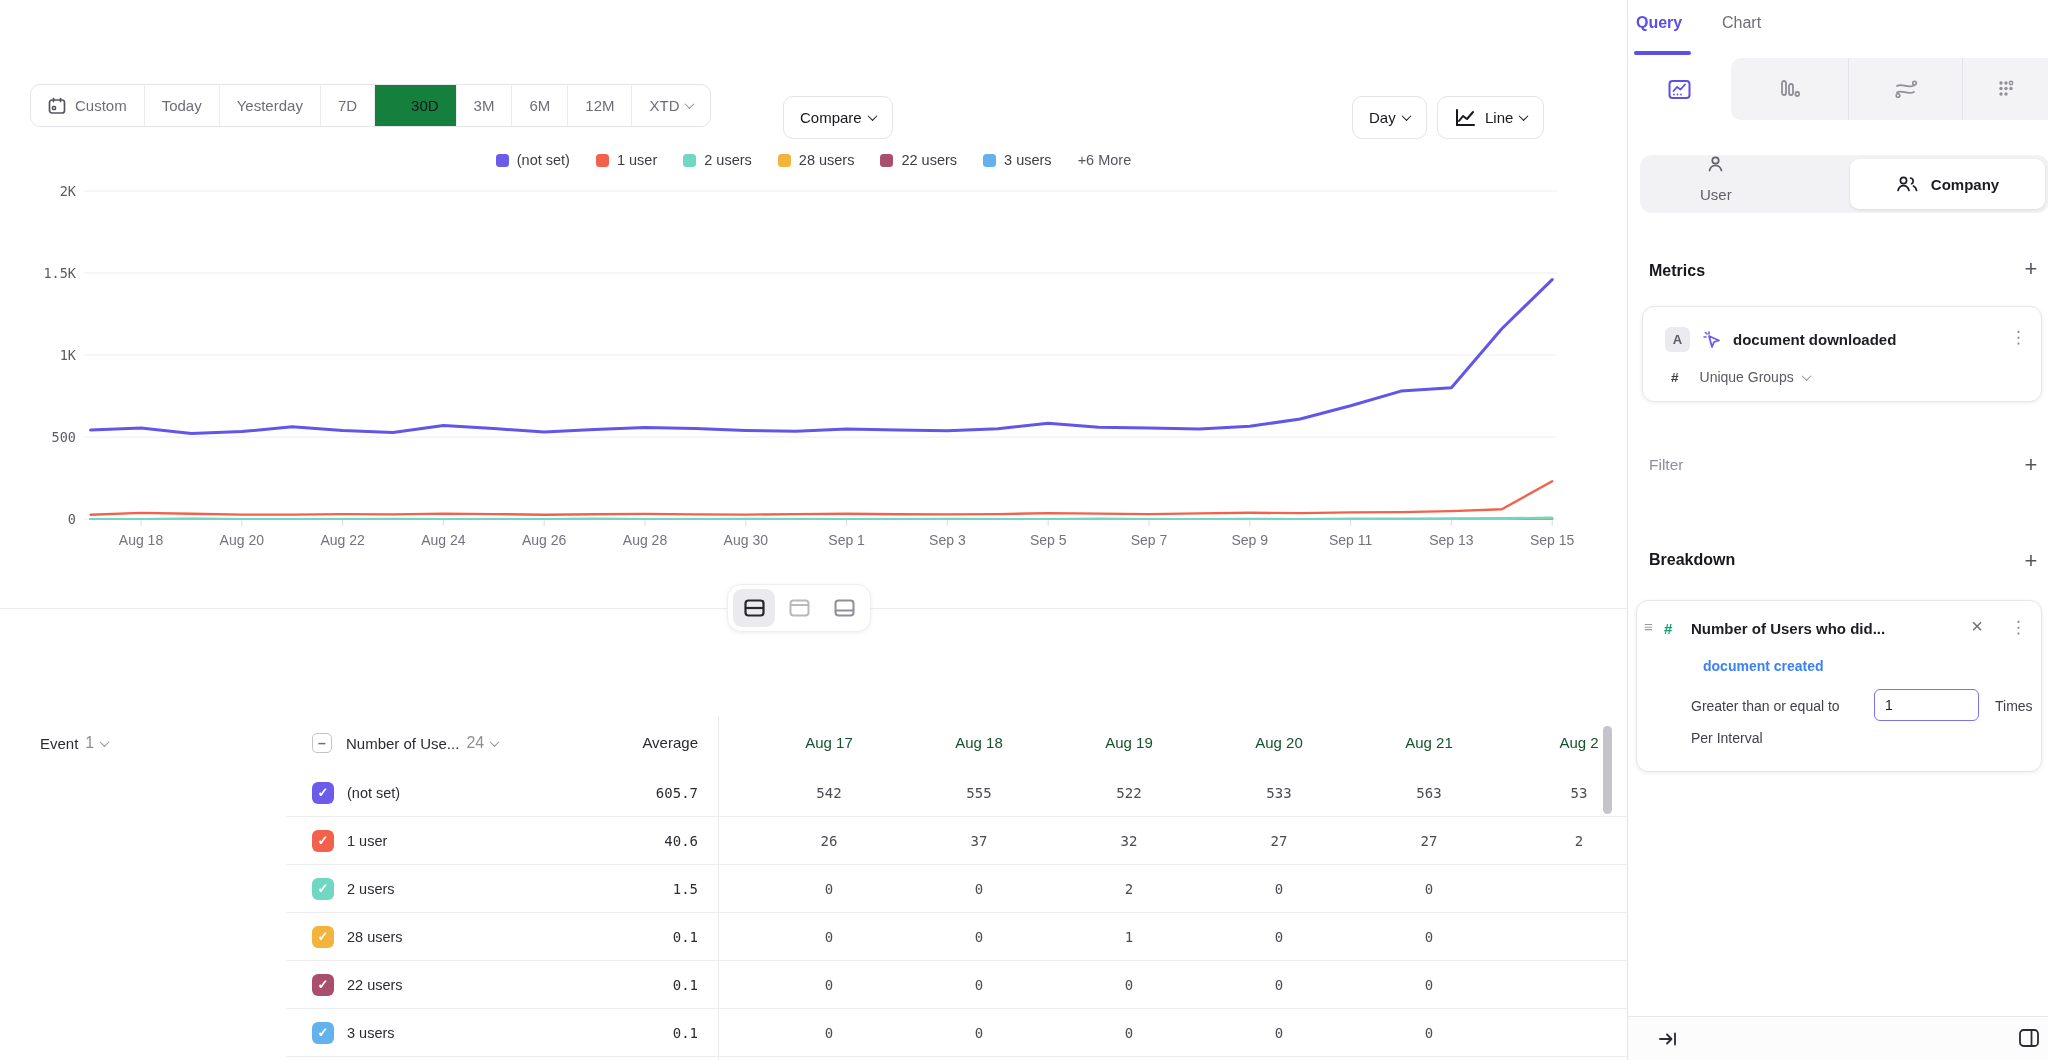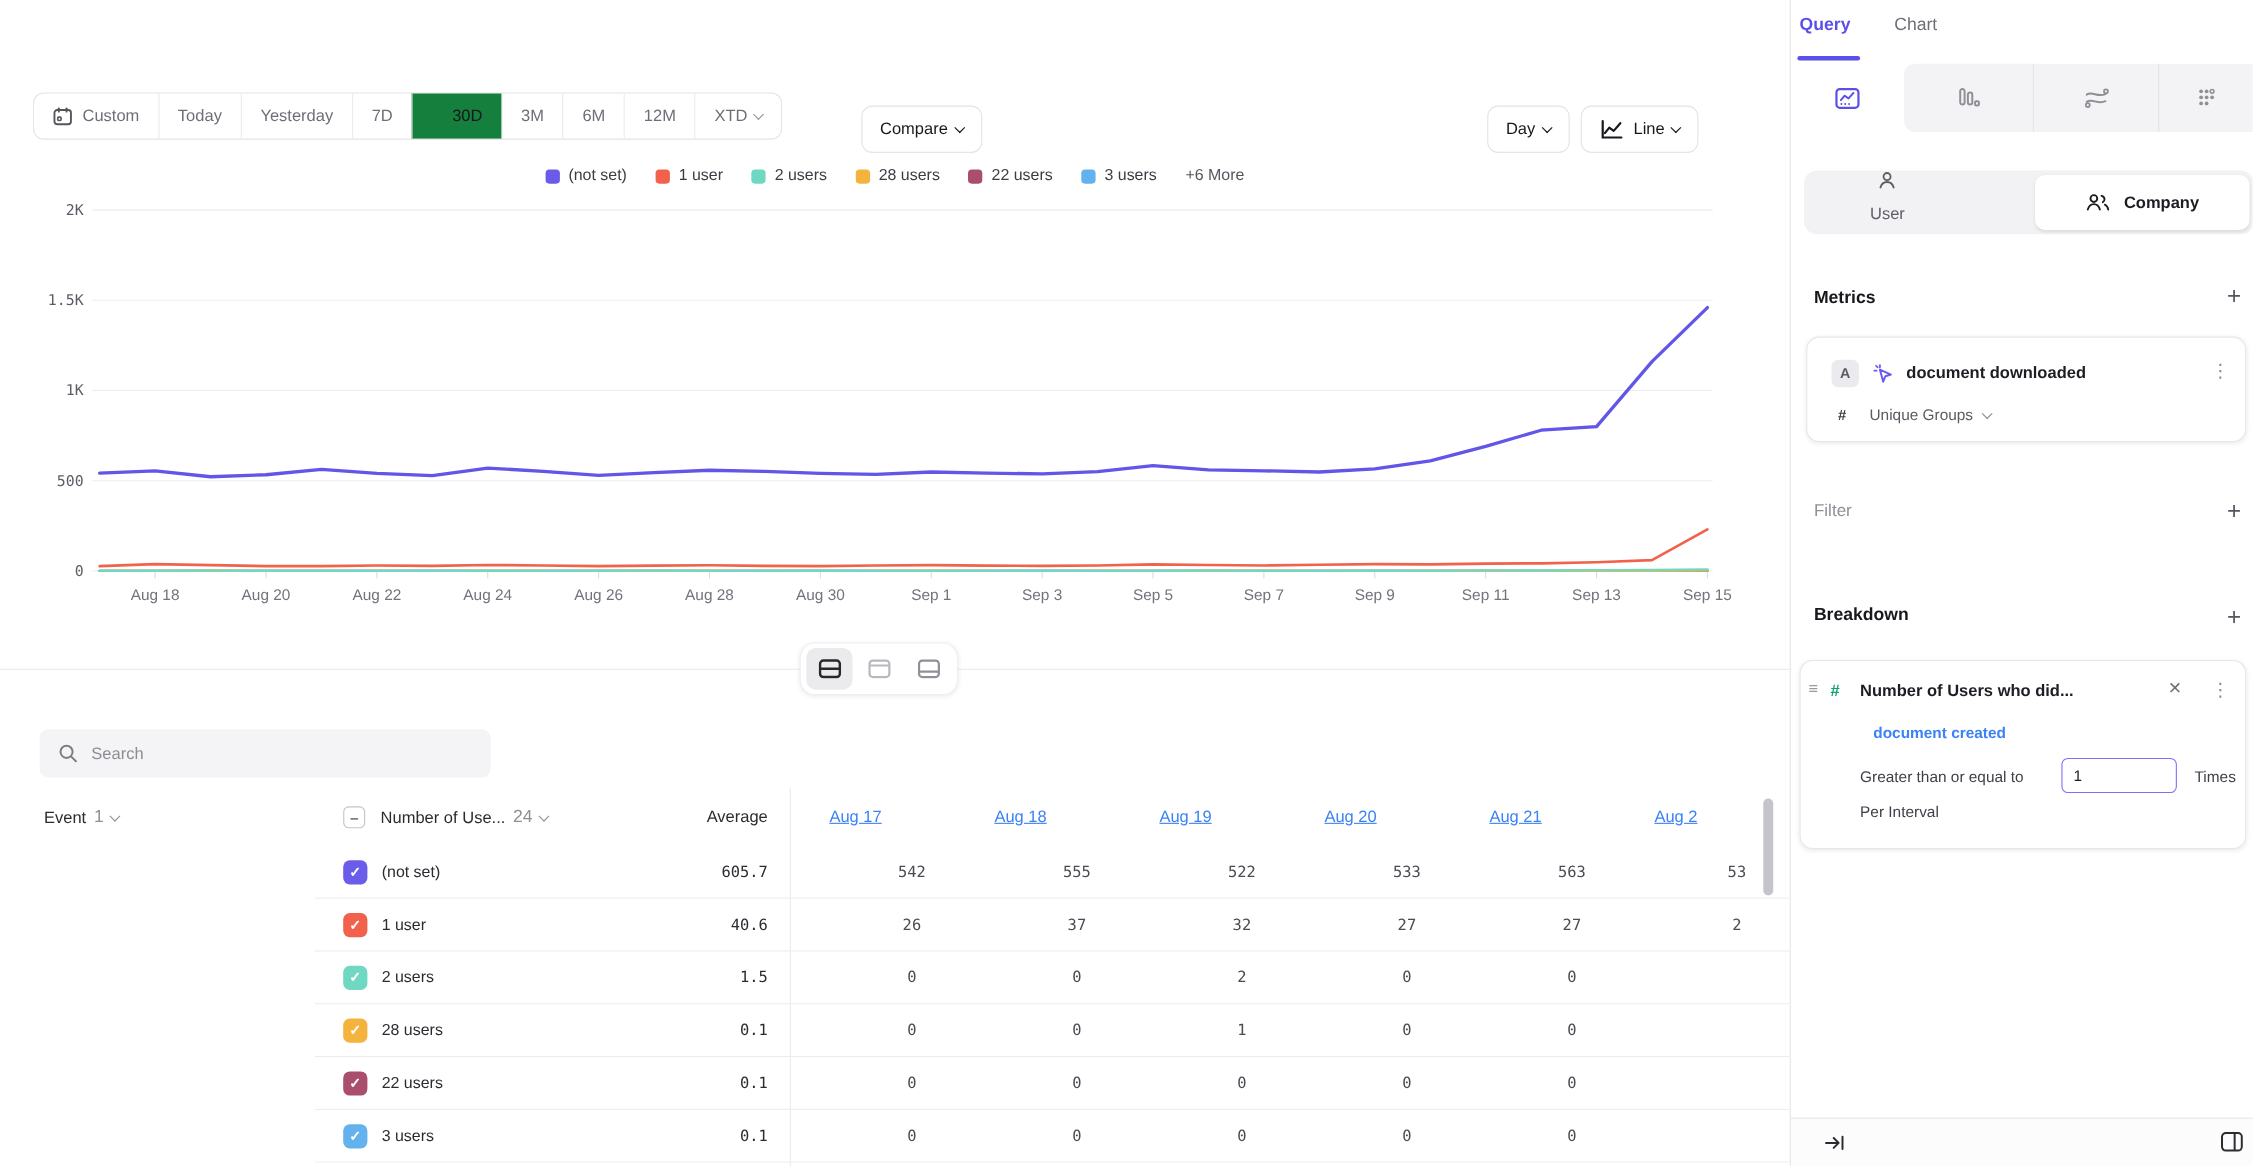--- a/index.html
+++ b/index.html
@@ -46,21 +46,21 @@
   
   #table-header { position:absolute; left:0; top:720px; width:1627px; height:49px; }
   .hdr-label { font-size:15px; color:#2b2b31; }
   .hdr-dim { color:#8f8f98; margin-left:7px; }
   #event-header { position:absolute; left:40px; top:14px; display:flex; align-items:center; color:#2b2b31; }
   #event-header .chev, #breakdown-col-header .chev { color:#8f8f98; }
   #hdr-checkbox { position:absolute; left:312px; top:13px; width:20px; height:20px; border:1.5px solid #c2c2c9; border-radius:5px; background:#fff; display:flex; align-items:center; justify-content:center; font-size:14px; color:#6e6e78; font-weight:700; line-height:1; cursor:pointer; }
   #breakdown-col-header { position:absolute; left:346px; top:14px; display:flex; align-items:center; }
   #average-header { position:absolute; left:560px; top:14px; width:138px; text-align:right; font-size:15px; color:#2b2b31; }
   #date-headers { position:absolute; left:754px; top:14px; display:flex; }
-  .date-hdr { width:150px; font-size:15px; color:#3b82f6;text-decoration:underline; }
+  .date-hdr { width:150px; text-align:center; font-size:15px; color:#14532d; }
   #col-separator { position:absolute; left:718px; top:716px; width:1px; height:344px; background:#ececf0; }
 
   #event-col { position:absolute; left:24px; top:769px; width:262px; height:291px; background:#f2f2f4; border-radius:10px 10px 0 0; }
   #event-name { padding:16px 14px 0 16px; font-size:15px; color:#3f3f47; white-space:nowrap; overflow:hidden; }
 
   #rows { position:absolute; left:286px; top:769px; width:1341px; overflow:hidden; }
   .trow { height:48px; display:flex; align-items:center; border-bottom:1px solid #ededf0; }
   .trow-first { width:468px; display:flex; align-items:center; padding-left:26px; flex:0 0 auto; }
   .row-checkbox { width:22px; height:22px; border-radius:6px; display:flex; align-items:center; justify-content:center; color:#fff; font-size:13px; font-weight:700; flex:0 0 auto; cursor:pointer; }
   .row-label { margin-left:13px; font-size:14.5px; color:#2b2b31; flex:1 1 auto; }
@@ -270,27 +270,20 @@
           </svg>
       </div>
       <div class="vt-btn">
         <svg width="21" height="18" viewBox="0 0 21 18">
             <rect x="1.5" y="1.5" width="18" height="15" rx="3" fill="none" stroke="#8f8f97" stroke-width="2"></rect>
             <line x1="1.5" y1="11.5" x2="19.5" y2="11.5" stroke="#8f8f97" stroke-width="2"></line>
           </svg>
       </div>
     </div>
 
-    <div id="search-box">
-      <svg width="18" height="18" viewBox="0 0 18 18">
-          <circle cx="7.5" cy="7.5" r="5.5" fill="none" stroke="#7c7c85" stroke-width="1.8"></circle>
-          <line x1="11.8" y1="11.8" x2="16" y2="16" stroke="#7c7c85" stroke-width="1.8" stroke-linecap="round"></line>
-        </svg>
-      <input id="search-input" placeholder="Search" style="">
-    </div>
 
     <div id="table-header">
       <div id="event-header">
         <span class="hdr-label">Event</span>
         <span class="hdr-dim">1</span>
         <span class="chev"></span>
       </div>
       <div id="hdr-checkbox">
           <span>–</span>
         </div>

